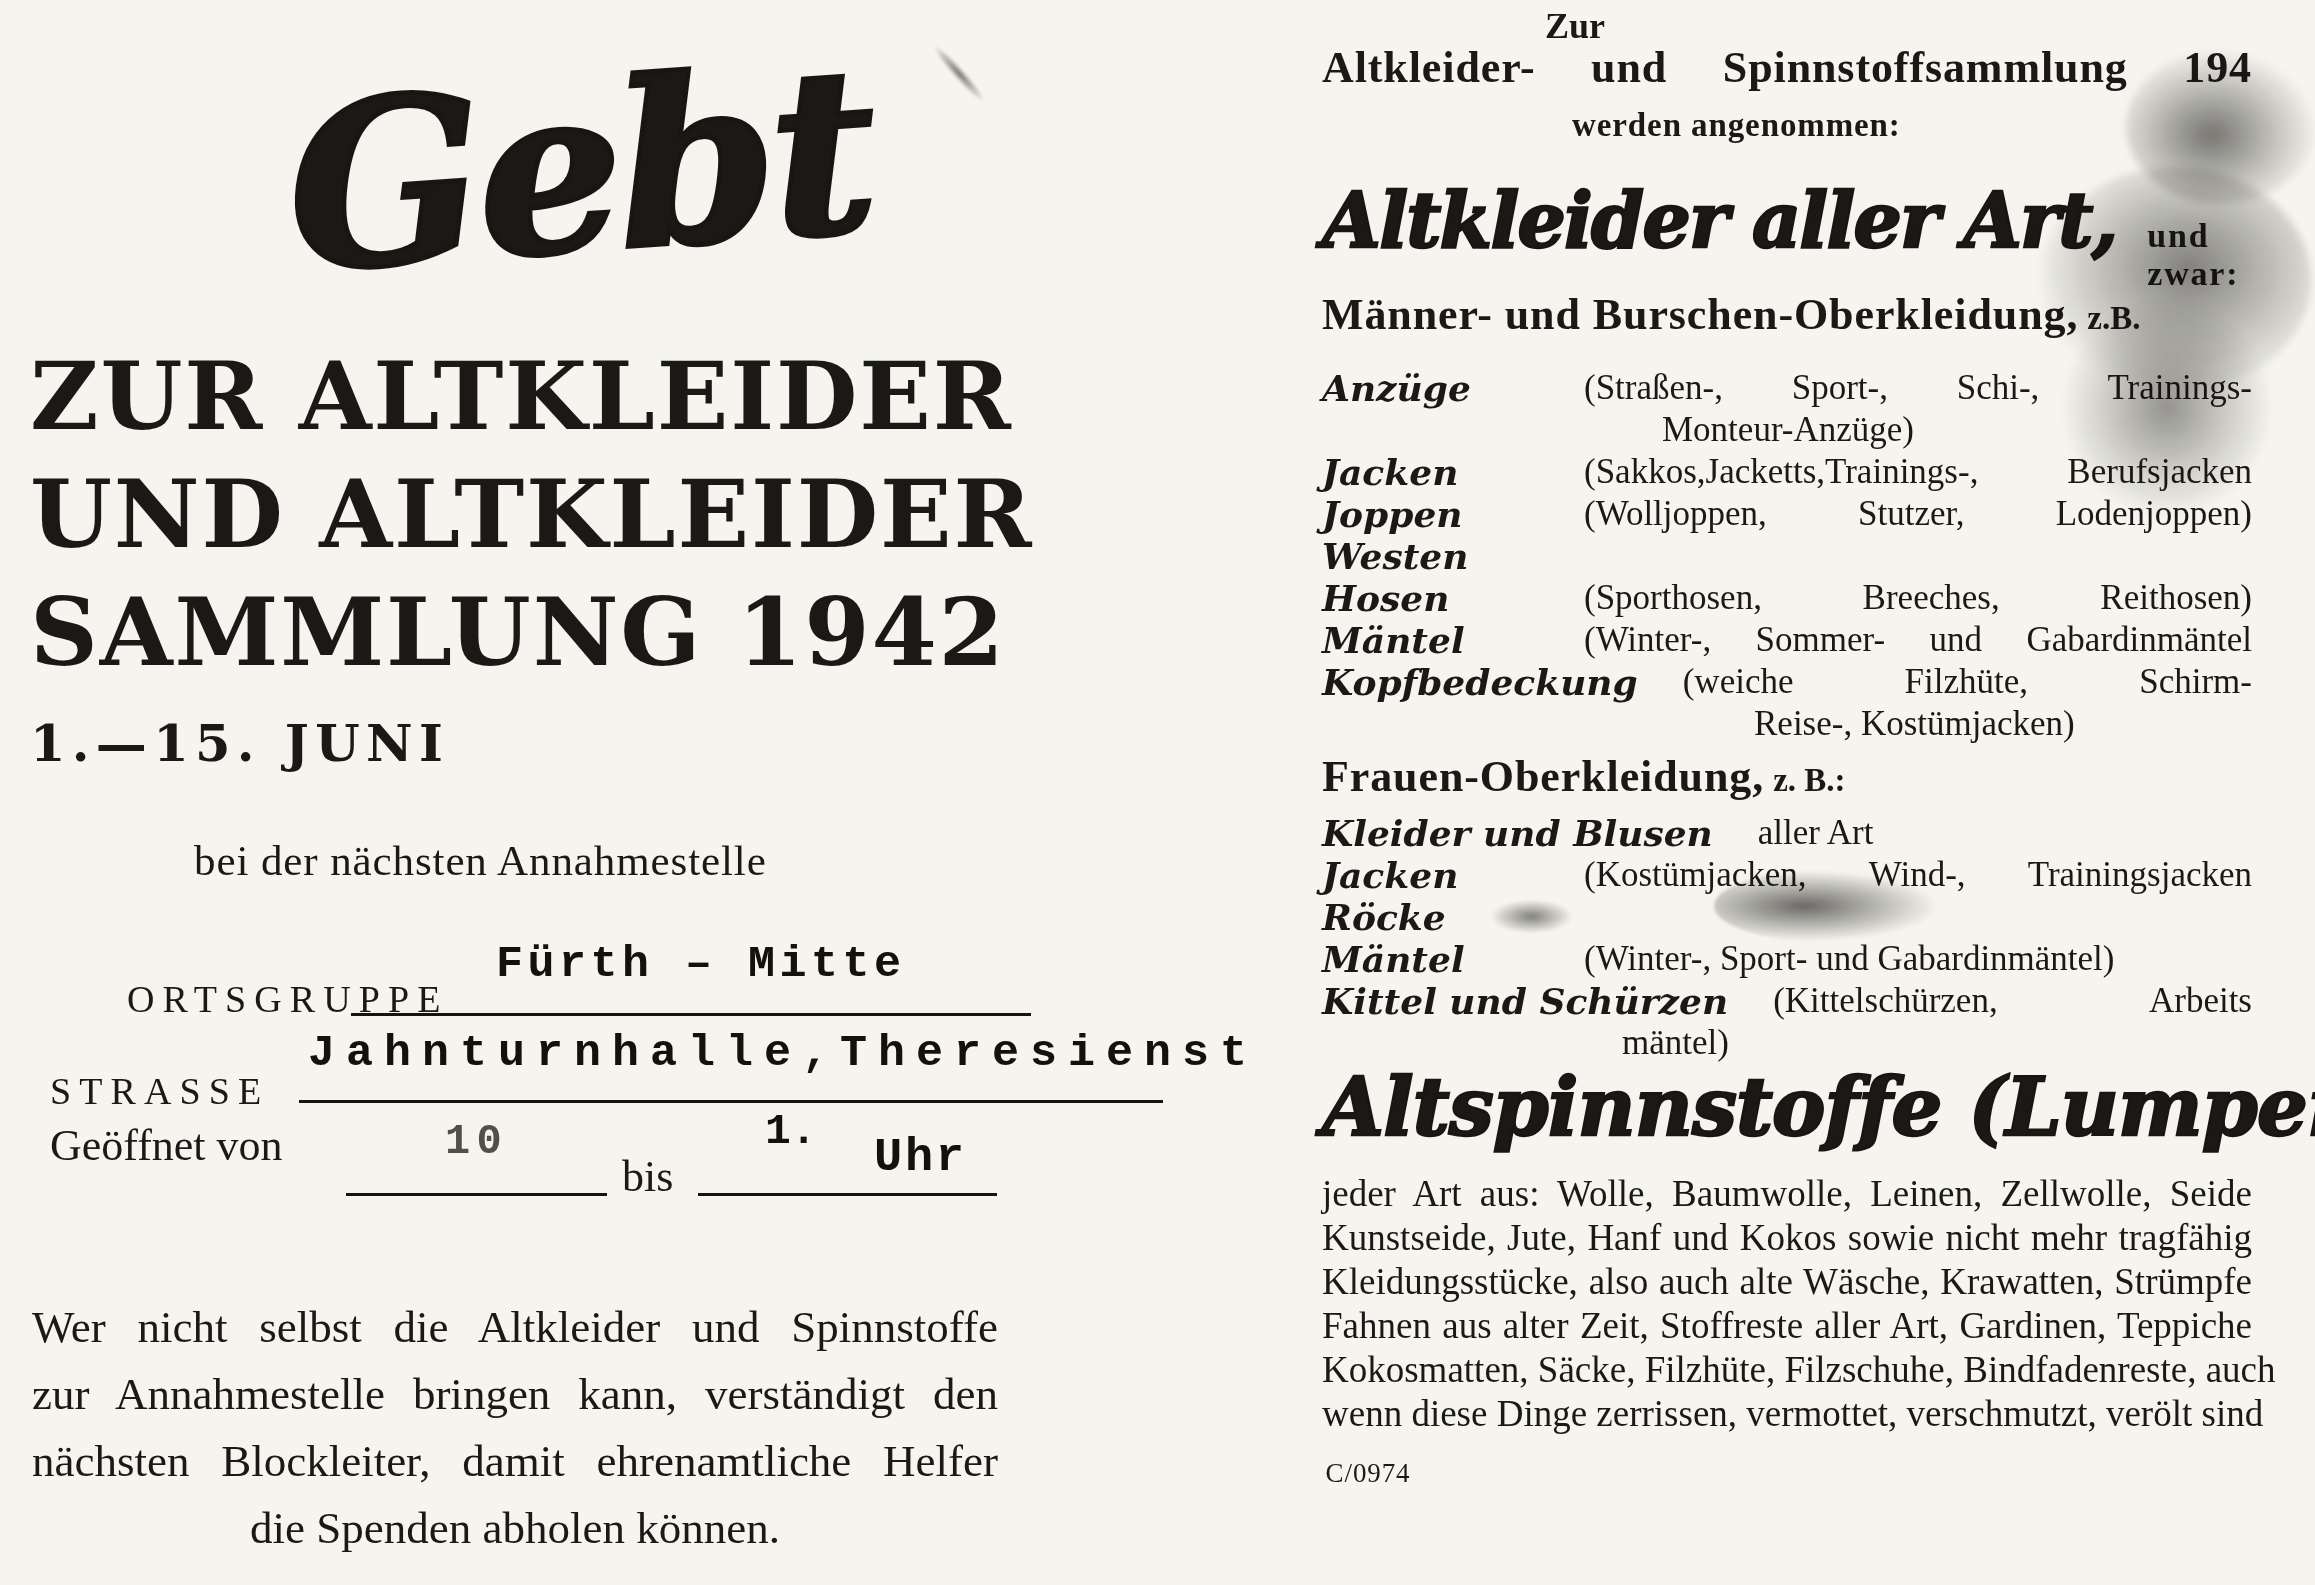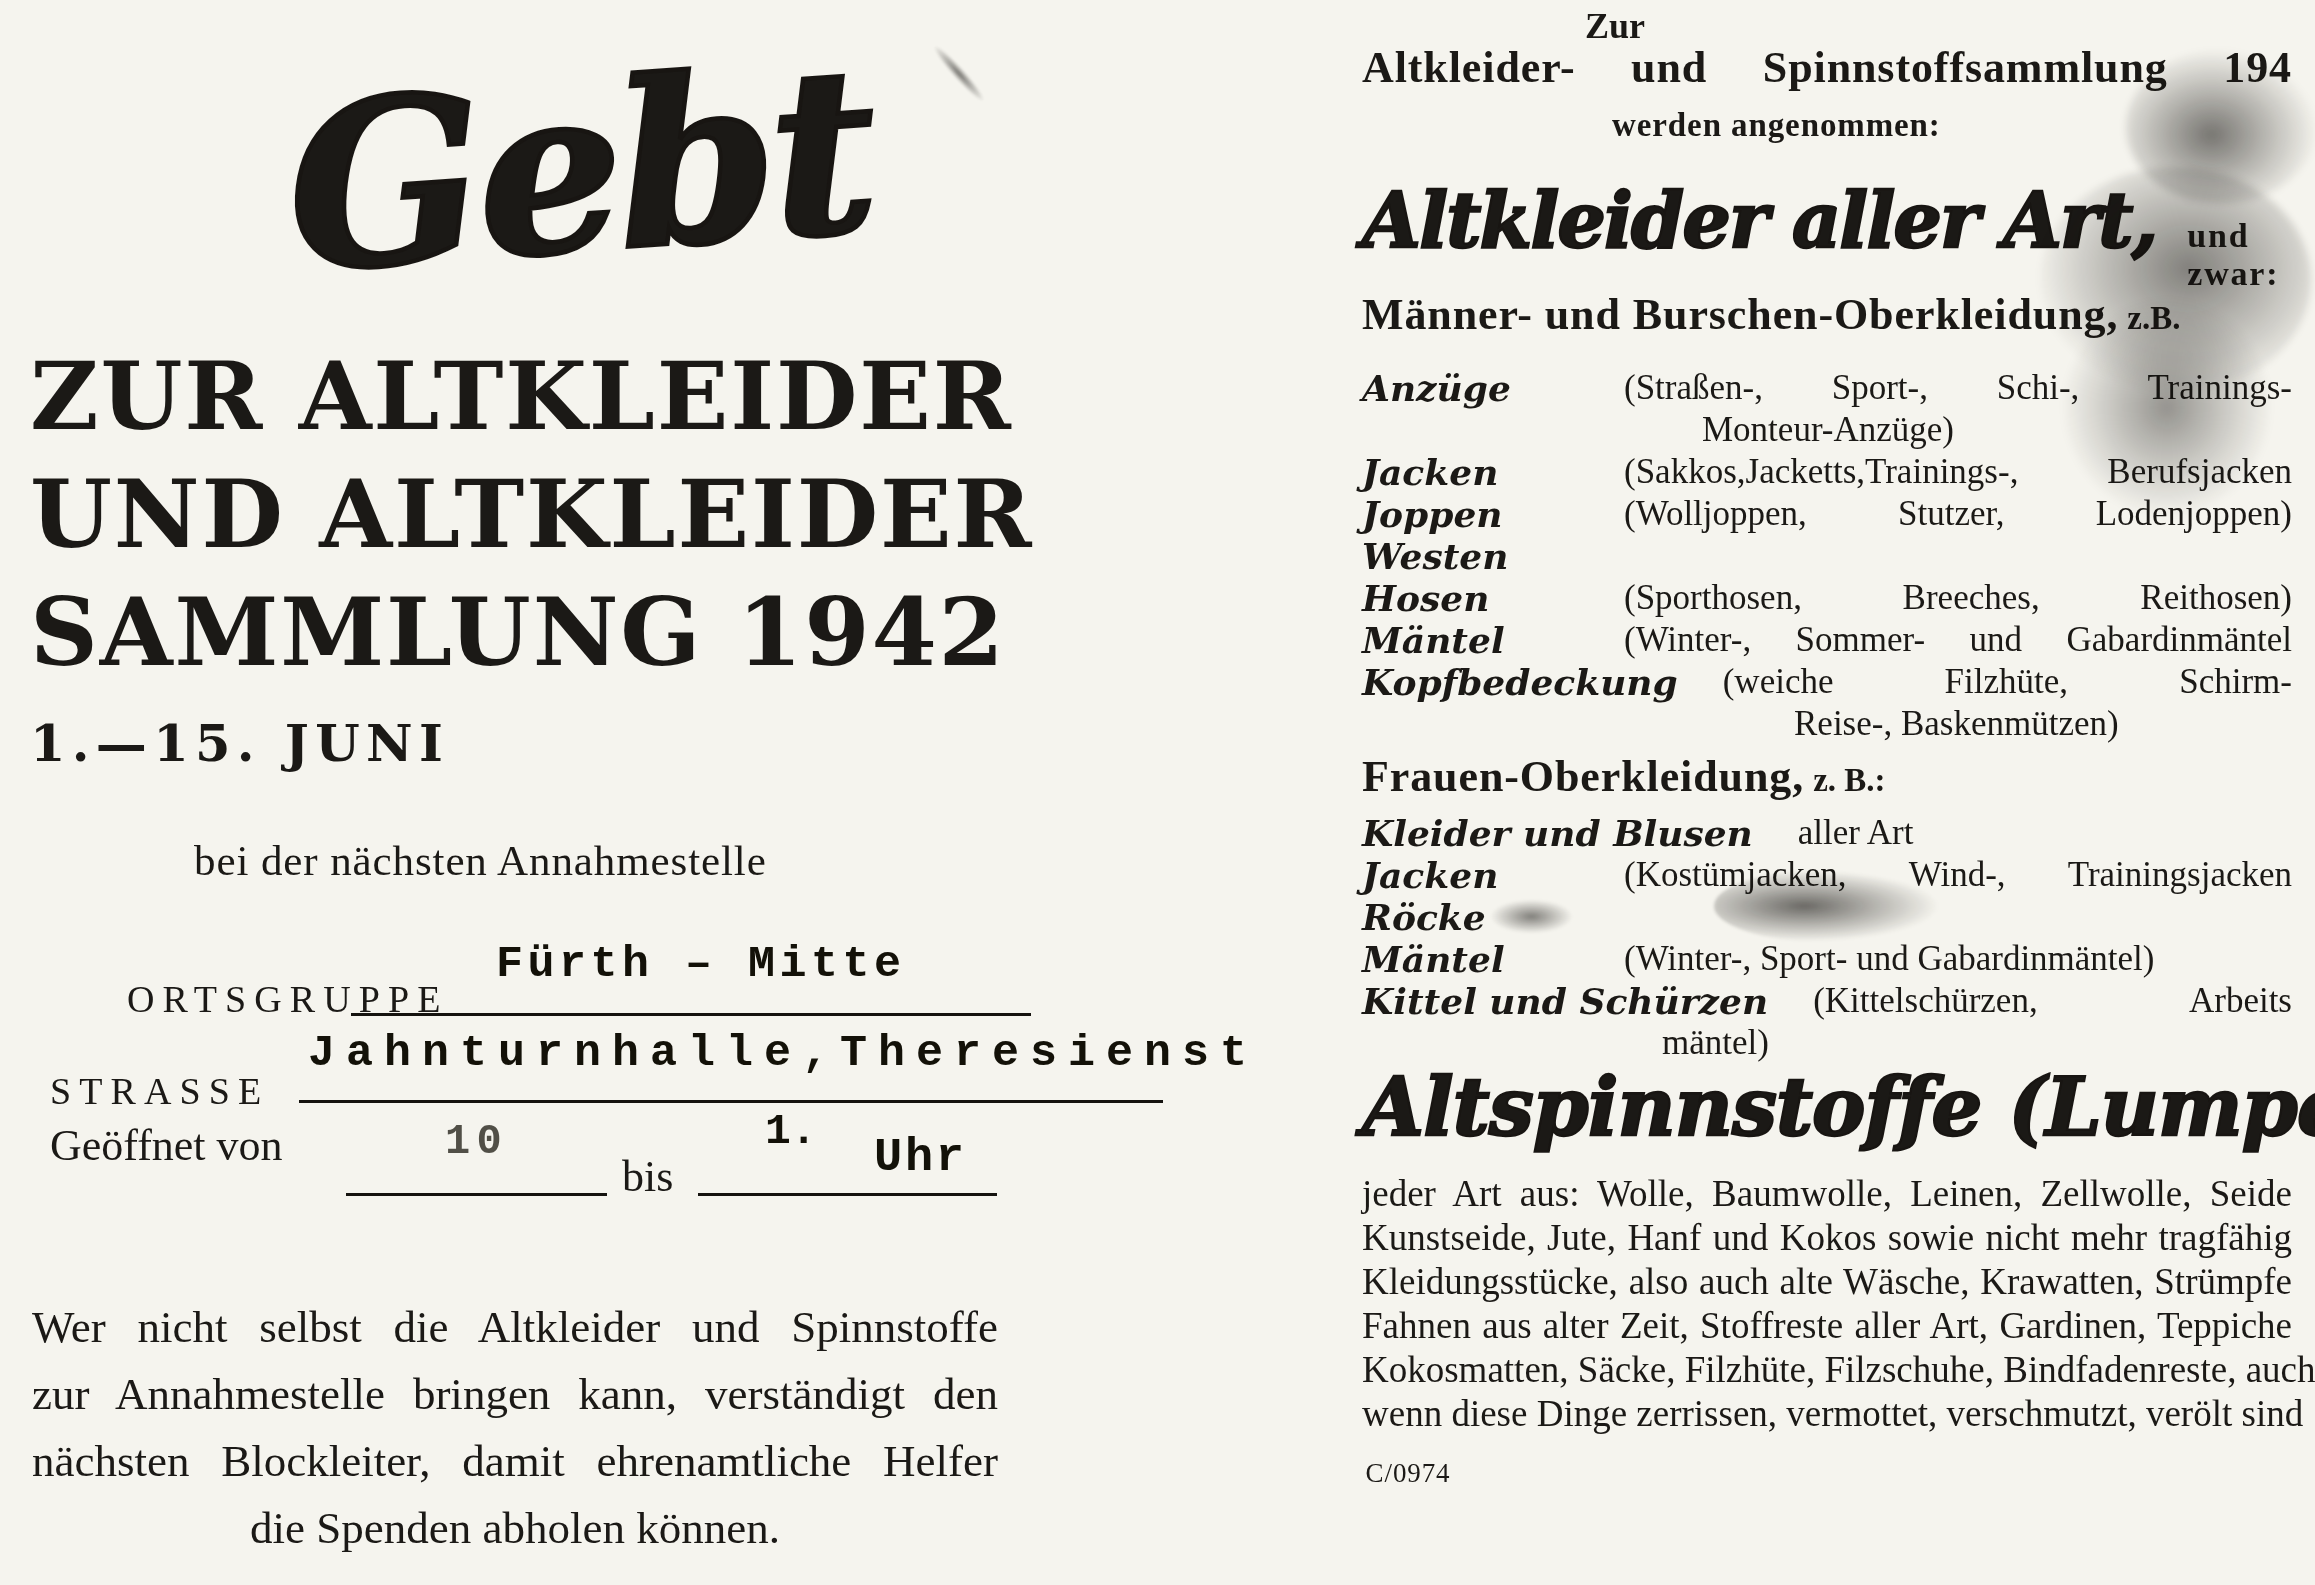--- a/index.html
+++ b/index.html
@@ -56,21 +56,21 @@
     white-space:nowrap;
   }
   .footer-par{
     left:32px;top:1294px;width:966px;
     font-size:45px;line-height:67px;
   }
   .footer-par .jl{text-align:justify;text-align-last:justify;white-space:nowrap;}
   .footer-par .cl{text-align:center;}
 
   
-  .rcol{left:1362px;top:0;width:930px;height:1280px;}
+  .rcol{left:1322px;top:0;width:930px;height:1280px;}
   .r-pre{left:223px;top:5.4px;font-weight:bold;font-size:36px;}
   .r-title{
     left:0;top:42px;width:930px;
     font-weight:bold;font-size:44px;
     text-align:justify;text-align-last:justify;white-space:nowrap;
     letter-spacing:0.9px;
   }
   .r-sub{left:215px;top:107px;font-weight:bold;font-size:33px;letter-spacing:0.9px;margin-left:35px;}
   .script-line{display:flex;align-items:baseline;gap:31px;}
   .script{
@@ -212,21 +212,21 @@
         <span class="desc">(Sporthosen, Breeches, Reithosen)</span>
       </div>
       <div class="li just">
         <span class="term">Mäntel</span>
         <span class="desc">(Winter-, Sommer- und Gabardinmäntel</span>
       </div>
       <div class="li just">
         <span class="term">Kopfbedeckung</span>
         <span class="desc">(weiche Filzhüte, Schirm-</span>
       </div>
-      <div class="cont-b">Reise-, Baskenmützen)</div>
+      <div class="cont-b">Reise-, Kostümjacken)</div>
     </div>
 
     <div class="abs r-heading h-women">
       <span class="h">Frauen-Oberkleidung,</span>
       <span class="note">z. B.:</span>
     </div>
 
     <div class="abs rlist list-women">
       <div class="li">
         <span class="term">Kleider und Blusen</span>

